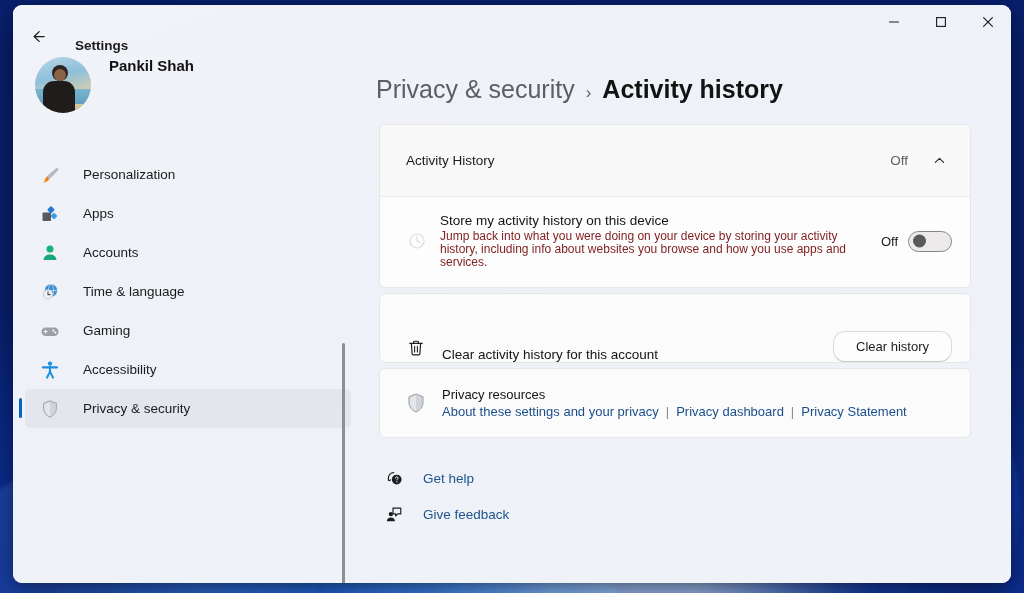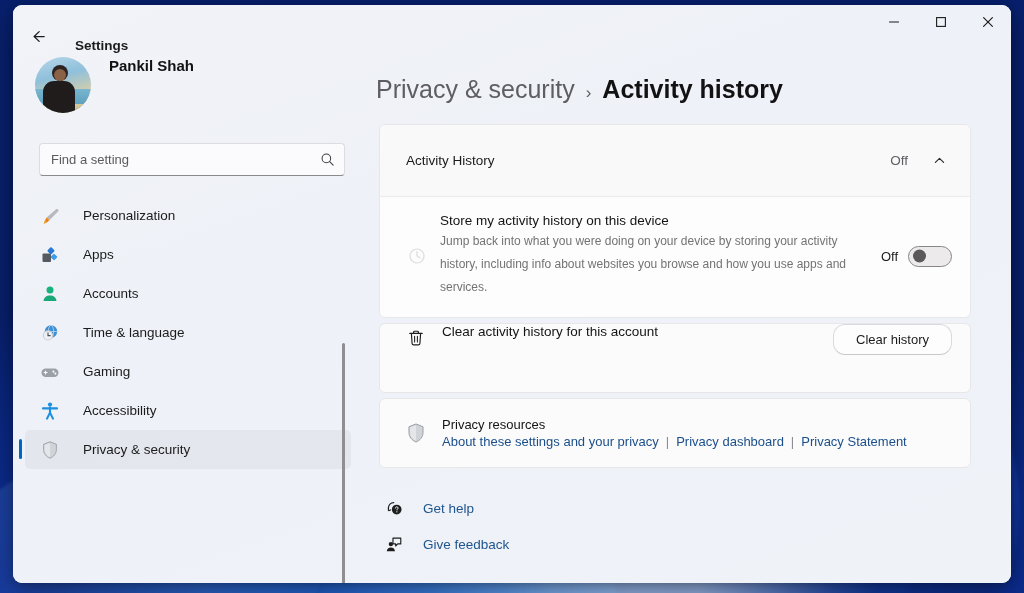--- a/index.html
+++ b/index.html
@@ -293,22 +293,22 @@
     opacity: .25;
   }
   #store-text { flex: 1; }
   #store-title {
     font-size: 13.5px;
     color: #141414;
     margin-bottom: 2px;
   }
   #store-desc {
     font-size: 12px;
-    line-height: 23px;
-    color: #737373;
+    line-height: 13px;
+    color: #7f1d1d;
     max-width: 420px;
   }
   #store-toggle-wrap {
     display: flex;
     align-items: center;
     flex: none;
     margin-left: 14px;
   }
   #toggle-state-label {
     font-size: 13px;
@@ -329,21 +329,21 @@
     transform: translateY(-50%);
     width: 13px; height: 13px;
     border-radius: 50%;
     background: #5a5a5a;
   }
 
   
   #clear-row {
     height: 68px;
     display: flex;
-    align-items: flex-start;
+    align-items: flex-end;
     padding: 0 18px 0 22px;
   }
   #trash-icon {
     width: 28px; height: 28px;
     flex: none;
     margin-right: 12px;
     display: flex; align-items: center; justify-content: center;
     color: #1e1e1e;
   }
   #clear-label {
@@ -467,27 +467,20 @@
         <div id="avatar">
           <div class="av-water"></div>
           <div class="av-sand"></div>
           <div class="av-body"></div>
           <div class="av-head"></div>
           <div class="av-face"></div>
         </div>
         <div id="profile-name">Pankil Shah</div>
       </div>
 
-      <div id="search-wrap">
-        <input id="search-input" type="text" placeholder="Find a setting" style="">
-        <svg width="15" height="15" viewBox="0 0 16 16">
-          <circle cx="6.8" cy="6.8" r="4.6" fill="none" stroke="#3b3b40" stroke-width="1.1"></circle>
-          <path d="M10.3 10.3 14 14" stroke="#3b3b40" stroke-width="1.1" stroke-linecap="round"></path>
-        </svg>
-      </div>
 
       <div id="nav-list">
 
         <div class="nav-item">
           <span class="nav-icon">
             <svg width="20" height="20" viewBox="0 0 20 20">
               <path d="M15.8 3.4c.6-.6 1.6-.6 2.2 0s.6 1.6 0 2.2L9.4 14.2 6.6 11.4z" fill="#b9b9bd"></path>
               <path d="M6.6 11.4 9.4 14.2l-2.2 2.1-3.5 1.4 1.4-3.5z" fill="#e8820c"></path>
               <path d="M3.7 17.7l1.4-3.5 1.6 1.9z" fill="#f0a830"></path>
             </svg>

